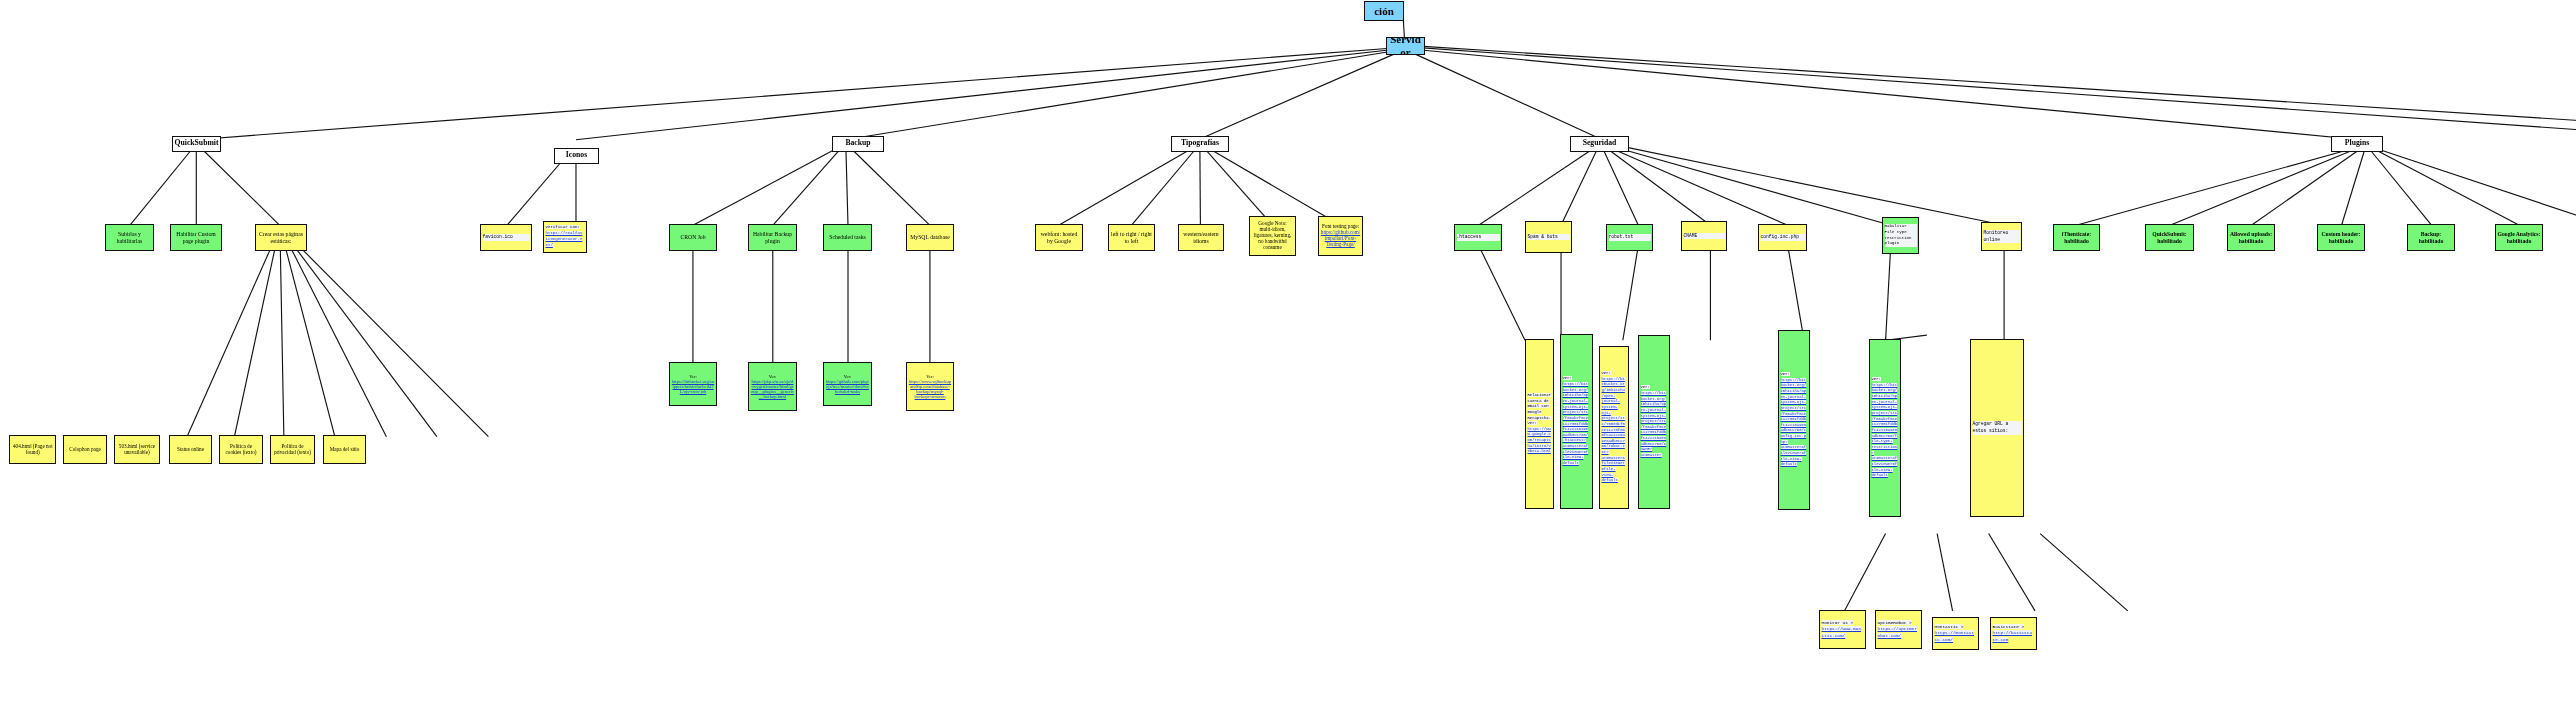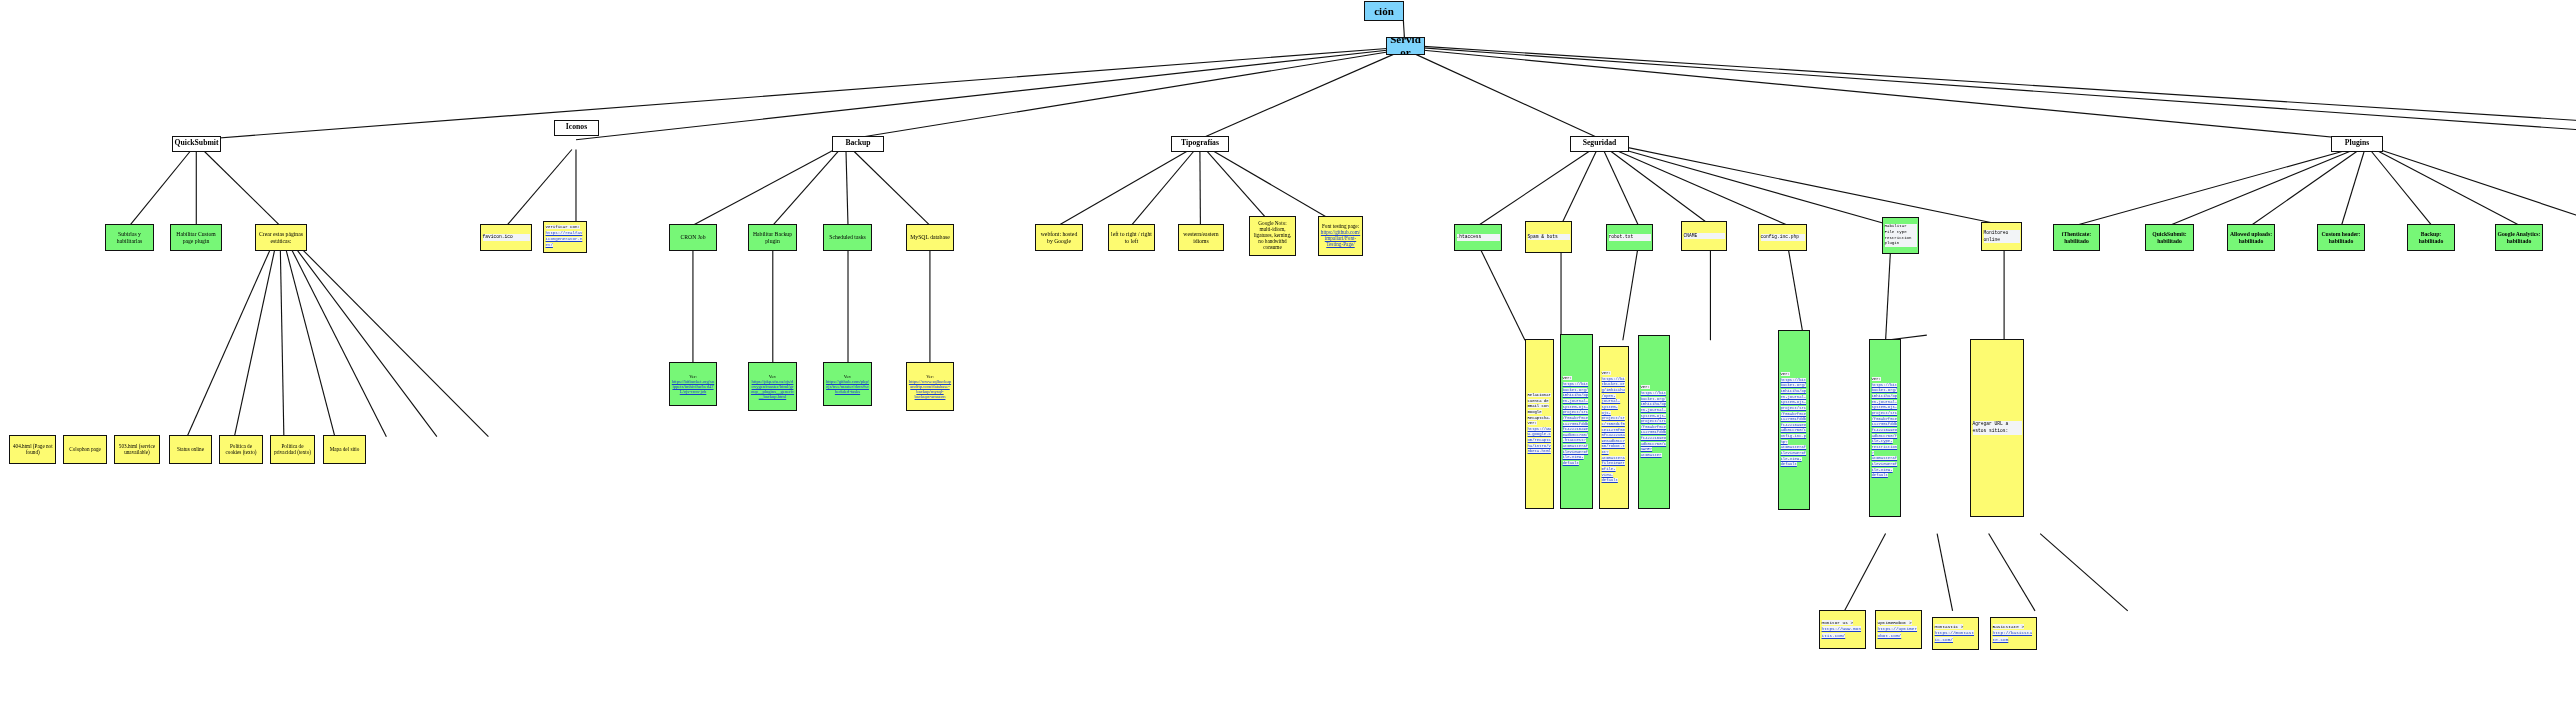--- a/index.html
+++ b/index.html
@@ -173,21 +173,21 @@
   <span class="txt">Instalación OJS</span>
 </div>
 
 <div class="node root" style="left:1386px; top:37px; width:39px; height:17.5px;">
   <span class="txt">Servidor</span>
 </div>
 
 <div class="node cat" style="left:172px; top:136px; width:49px; height:15.5px;">
   <span class="txt">QuickSubmit</span>
 </div>
-<div class="node cat" style="left:554px; top:120px; width:45px; height:15.5px;">
+<div class="node cat" style="left:554px; top:148px; width:45px; height:15.5px;">
   <span class="txt">Iconos</span>
 </div>
 <div class="node cat" style="left:820px; top:136px; width:52px; height:15.5px;margin-left:12px;">
   <span class="txt">Backup</span>
 </div>
 <div class="node cat" style="left:1171px; top:136px; width:58px; height:15.5px;">
   <span class="txt">Tipografías</span>
 </div>
 <div class="node cat" style="left:1570px; top:136px; width:59px; height:15.5px;">
   <span class="txt">Seguridad</span>

